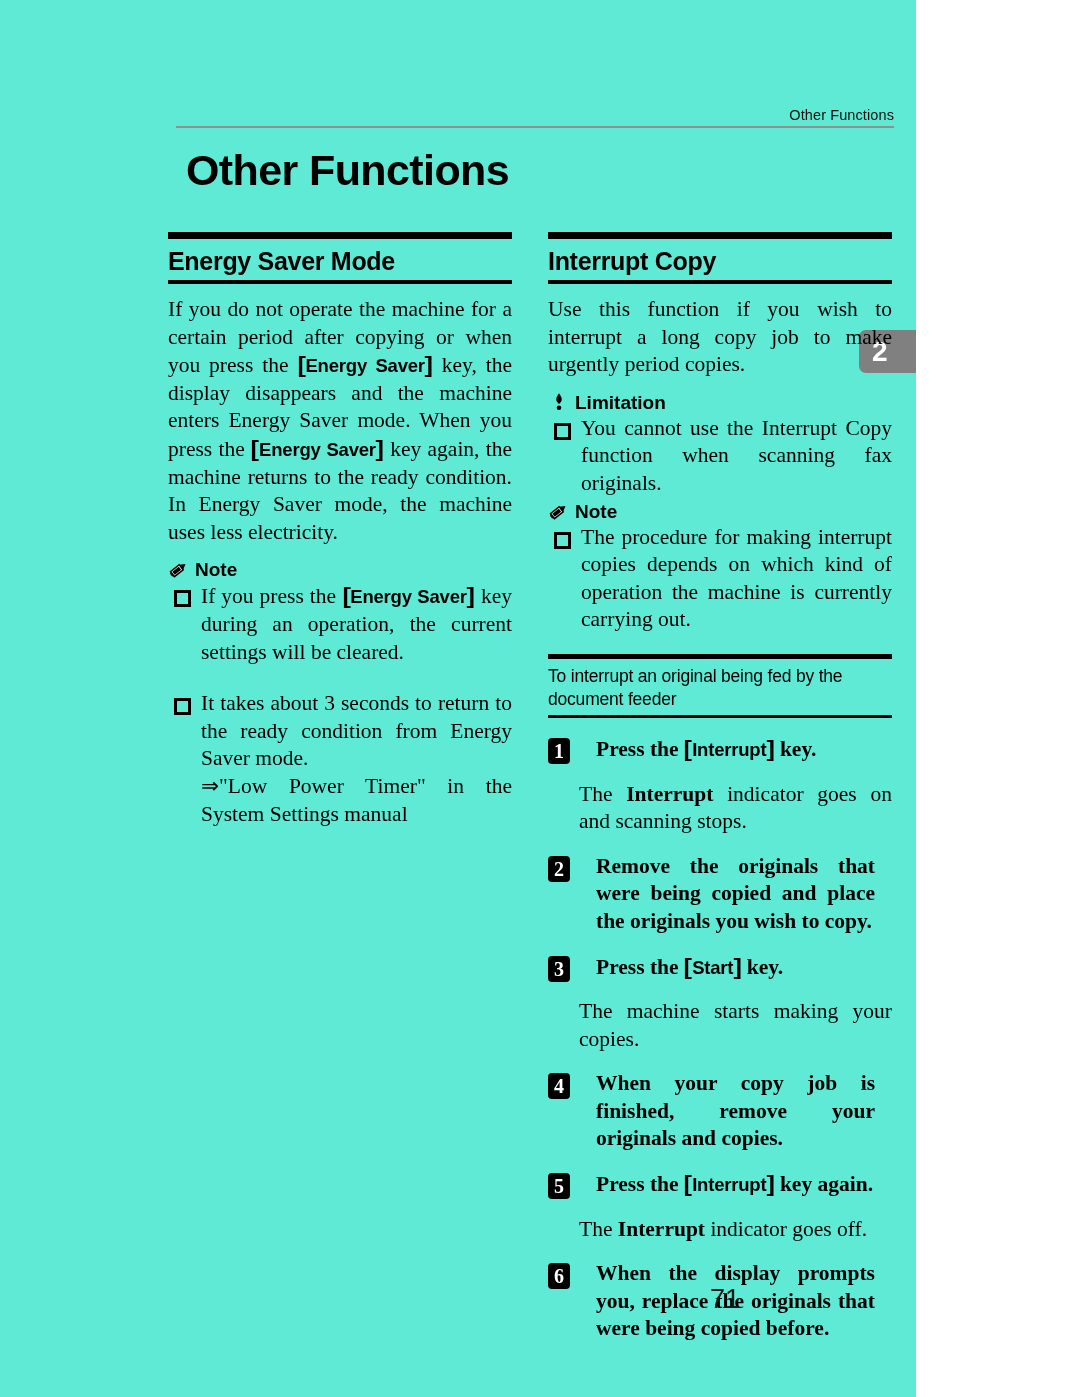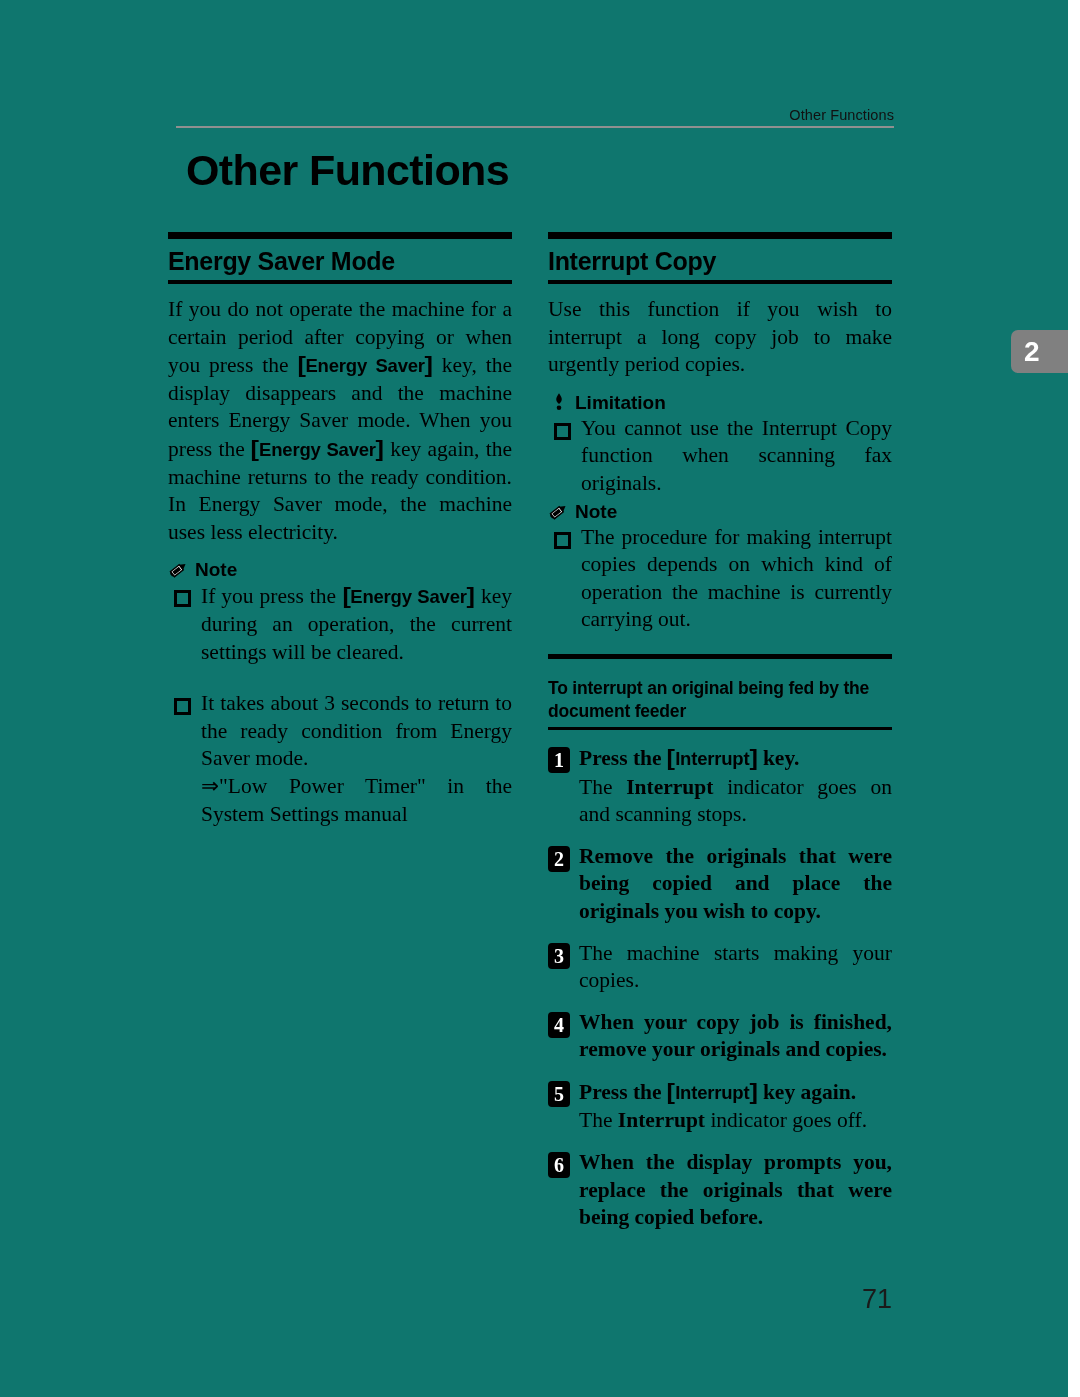--- a/index.html
+++ b/index.html
@@ -2,23 +2,23 @@
 <html><head>
 <meta charset="utf-8">
 <style>
   html, body {
     margin: 0;
     padding: 0;
     background: #ffffff;
   }
   .page {
     position: relative;
-    width: 1068px;
+    width: 916px;
     height: 1397px;
-    background: #0f766e;
+    background: #5eead4;
     overflow: hidden;
     font-family: "Liberation Serif", serif;
     color: #000000;
   }
 
   
   .header {
     position: absolute;
     left: 176px;
     top: 106px;
@@ -105,25 +105,25 @@
   
   .subsec {
     margin-top: 20px;
   }
   .subsec-rule-top {
     height: 5px;
     background: #000000;
   }
   .subsec-title {
     font-family: "Liberation Sans", sans-serif;
-    font-weight: bold;
+    font-weight: normal;
     font-size: 17.5px;
     line-height: 23px;
     letter-spacing: -0.2px;
-    padding: 18px 0 4px 0;
+    padding: 6px 0 4px 0;
   }
   .subsec-rule-bottom {
     height: 3px;
     background: #000000;
     margin-bottom: 12px;
   }
 
   
   p.body {
     margin: 0 0 10px 0;
@@ -227,21 +227,21 @@
     background: #000000;
     border-radius: 4px;
     color: #ffffff;
     font-family: "Liberation Serif", serif;
     font-weight: bold;
     font-size: 20px;
     line-height: 26px;
     text-align: center;
   }
   .step-title {
-    margin: 0;
+    margin: 17px;
     font-weight: bold;
     font-size: 21.5px;
     line-height: 27.6px;
     text-align: justify;
   }
   .step-detail {
     margin: 1px 0 0 0;
     font-size: 21.5px;
     line-height: 27.6px;
     text-align: justify;
@@ -363,20 +363,21 @@
           <p class="step-detail"><span>The </span><b class="inline-bold">Interrupt</b><span> indicator goes on and scanning stops.</span></p>
         </div>
 
         <div class="step">
           <div class="step-num">2</div>
           <p class="step-title">Remove the originals that were being copied and place the originals you wish to copy.</p>
         </div>
 
         <div class="step">
           <div class="step-num">3</div>
+          <p class="step-title"><span>Press the </span><span class="kbd"><span class="brk">[</span><span>Start</span><span class="brk">]</span></span><span> key.</span></p>
           <p class="step-detail">The machine starts making your copies.</p>
         </div>
 
         <div class="step">
           <div class="step-num">4</div>
           <p class="step-title">When your copy job is finished, remove your originals and copies.</p>
         </div>
 
         <div class="step">
           <div class="step-num">5</div>

